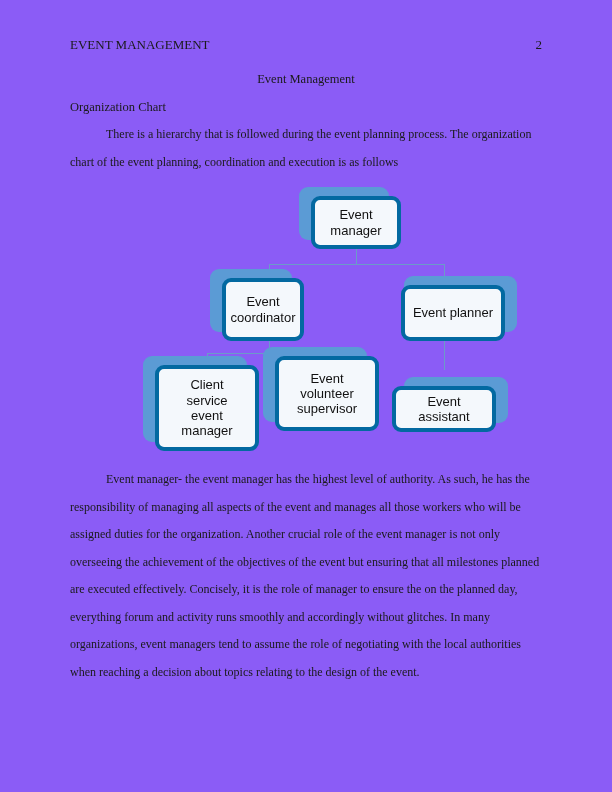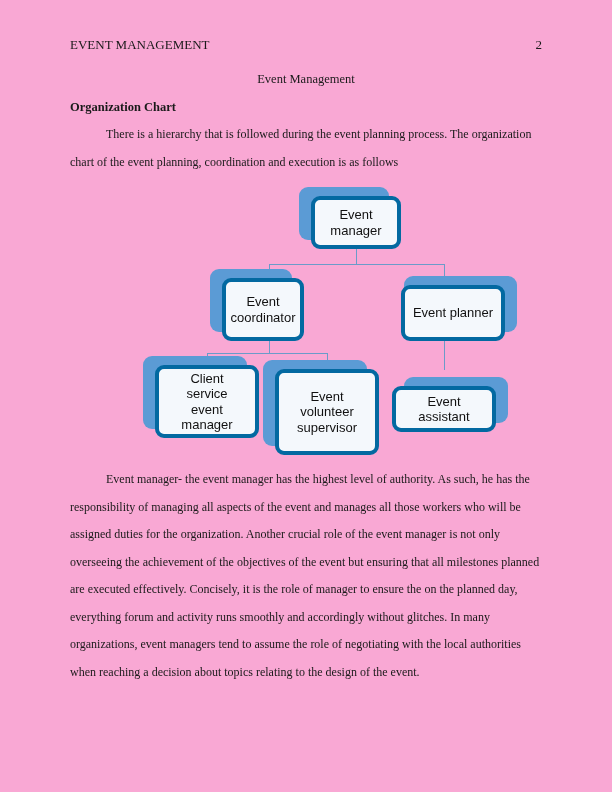--- a/index.html
+++ b/index.html
@@ -1,39 +1,39 @@
 <!DOCTYPE html>
 <html style="--accent: #5b9bd5;"><head>
 <meta charset="utf-8">
 <style>
   html,body { margin:0; padding:0; background:#e9e9e9; }
   .page {
     position:relative;
     width:612px; height:792px;
     margin:0 auto;
-    background:#f9a8d4;
+    background:#8b5cf6;
     font-family:"Liberation Serif", serif;
     color:#1a1a1a;
     overflow:hidden;
   }
   .header {
     position:absolute; top:37px; left:70px; right:70px;
     display:flex; justify-content:space-between;
     font-size:13px;
   }
   .content {
     position:absolute; top:66px; left:70px; right:70px;
   }
   .title {
     text-align:center;
     font-size:12.5px;
     line-height:27.5px;
   }
   .heading {
-    font-weight:bold;
+    font-weight:normal;
     font-size:12.5px;
     line-height:27.5px;
   }
   .para {
     margin:0;
     font-size:12px;
     line-height:27.5px;
     text-align:left;
   }
   .indent { text-indent:36px; }
@@ -68,22 +68,22 @@
     display:flex; align-items:center; justify-content:center;
     text-align:center;
     font-family:"Liberation Sans", sans-serif;
     font-size:13px;
     line-height:1.18;
     color:#111;
   }
   .n-manager     { left:311px; top:10px;  width:90px;  height:53px; }
   .n-coordinator { left:222px; top:92px;  width:82px;  height:63px; }
   .n-planner     { left:392px; top:99px;  width:104px; height:56px;padding-left:9px; }
-  .n-client      { left:155px; top:179px; width:104px; height:73px; }
-  .n-volunteer   { left:275px; top:183px; width:104px; height:86px; }
+  .n-client      { left:155px; top:179px; width:104px; height:86px; }
+  .n-volunteer   { left:275px; top:170px; width:104px; height:75px; }
   .n-assistant   { left:392px; top:184px; width:104px; height:46px;margin-top:16px; }
   .n-manager .box, .n-coordinator .box, .n-planner .box, .n-assistant .box { padding:0 4px; }
   .n-client .box, .n-volunteer .box { padding:0 12px; }
 </style>
 </head>
 <body>
 
 <div class="page">
 
   <div class="header">

